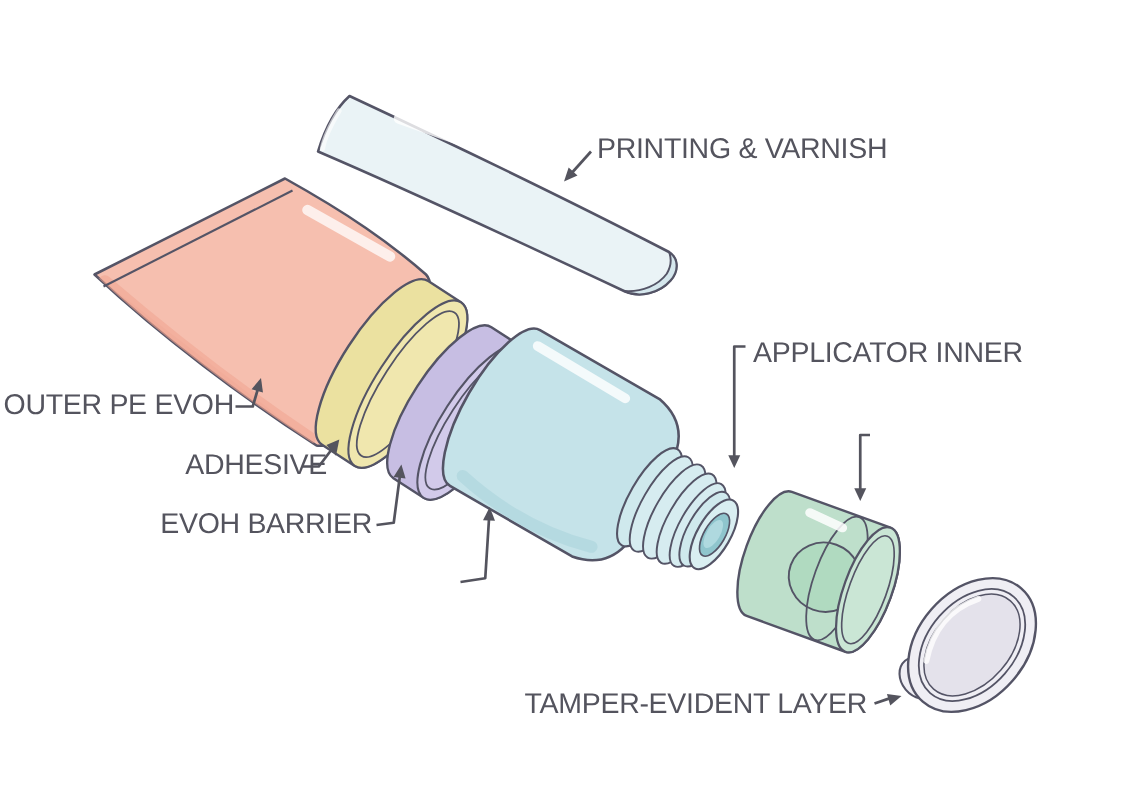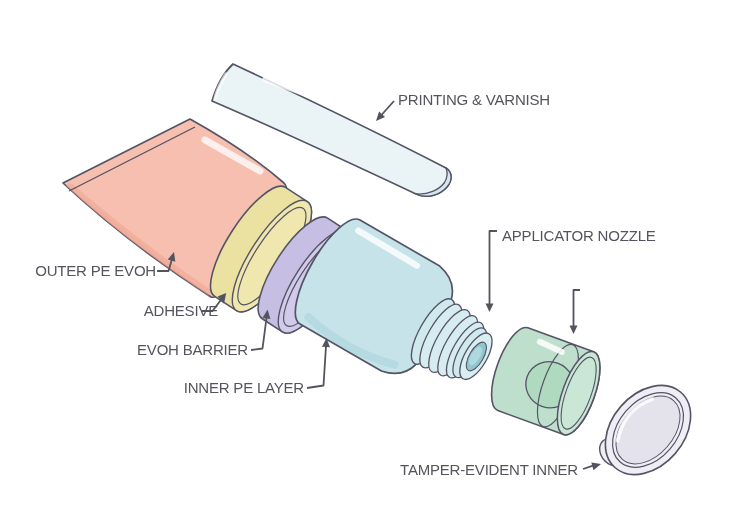--- a/index.html
+++ b/index.html
@@ -6,21 +6,21 @@
   #canvas{
     position:relative;
     width:750px;height:530px;
     background:#ffffff;
     overflow:hidden;
     font-family:"Liberation Sans",sans-serif;
   }
   #artwork{position:absolute;left:0;top:0;}
   .label{
     position:absolute;
-    font-size:15px;
+    font-size:19px;
     line-height:18px;
     letter-spacing:-0.2px;
     color:#54545e;
     white-space:nowrap;
     user-select:none;
   }
 </style>
 </head>
 <body>
 
@@ -154,22 +154,21 @@
       </g>
     </g>
   </svg>
 
   <div class="label" style="right:594px;top:262px;text-align:right;">OUTER PE EVOH</div>
 
   <div class="label" style="right:532px;top:302px;text-align:right;">ADHESIVE</div>
 
   <div class="label" style="right:502px;top:341px;">EVOH BARRIER</div>
 
-  <div class="label" style="right:446px;top:379px;text-align:right;">INNER PE LAYER</div>
 
   <div class="label" style="left:398px;top:91px;">PRINTING &amp; VARNISH</div>
 
-  <div class="label" style="left:502px;top:227px;">APPLICATOR NOZZLE</div>
+  <div class="label" style="left:502px;top:227px;">APPLICATOR INNER</div>
 
 
-  <div class="label" style="right:172px;top:461px;text-align:right;">TAMPER-EVIDENT INNER</div>
+  <div class="label" style="right:172px;top:461px;text-align:right;">TAMPER-EVIDENT LAYER</div>
 
 </div>
 
 </body></html>

